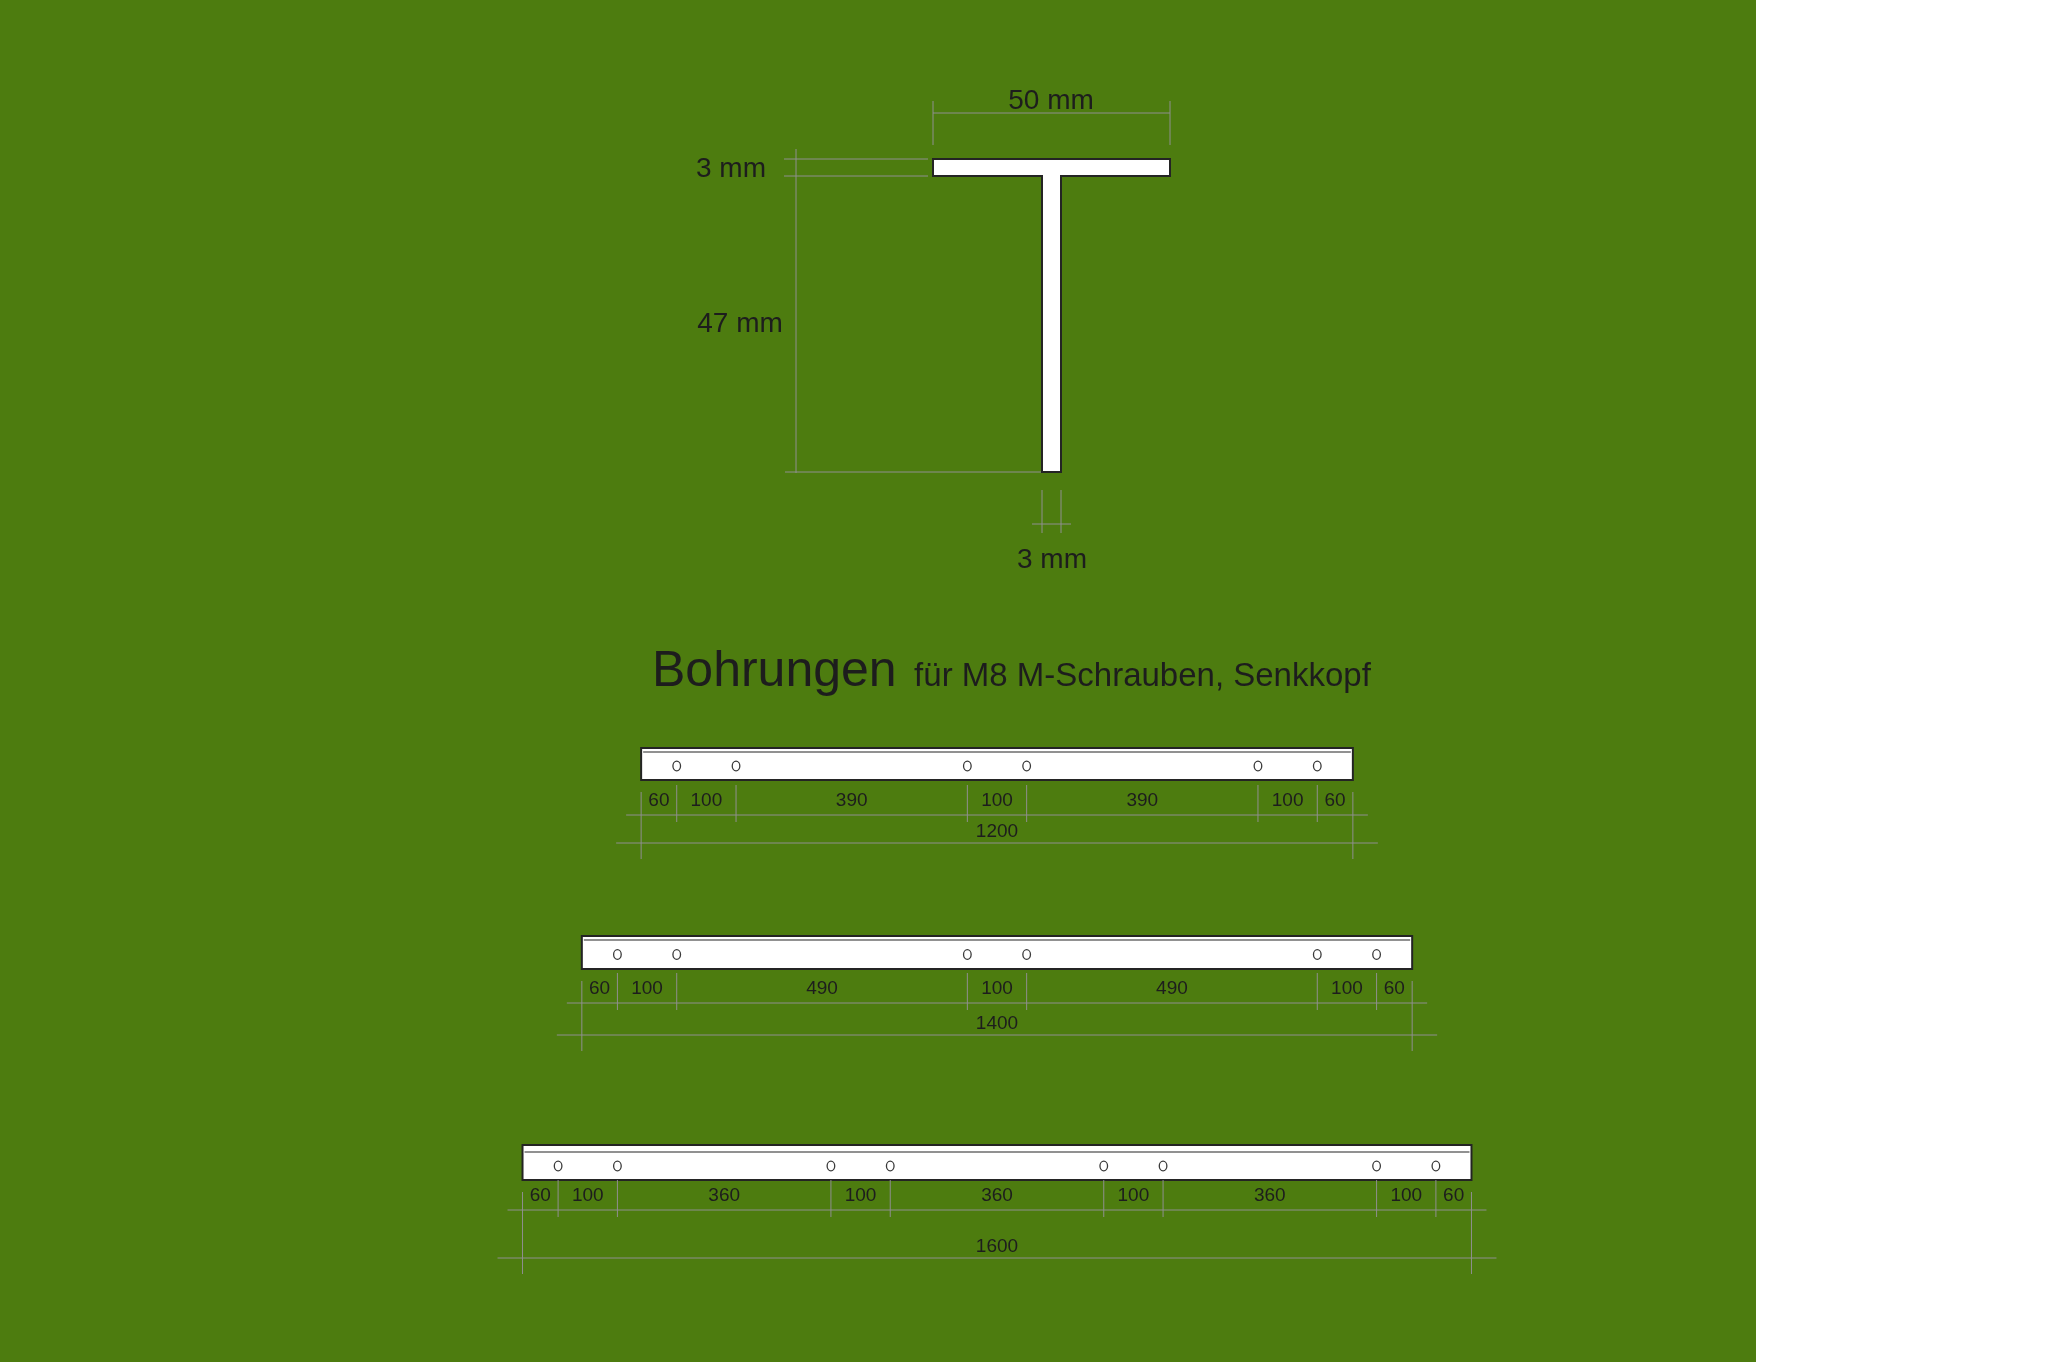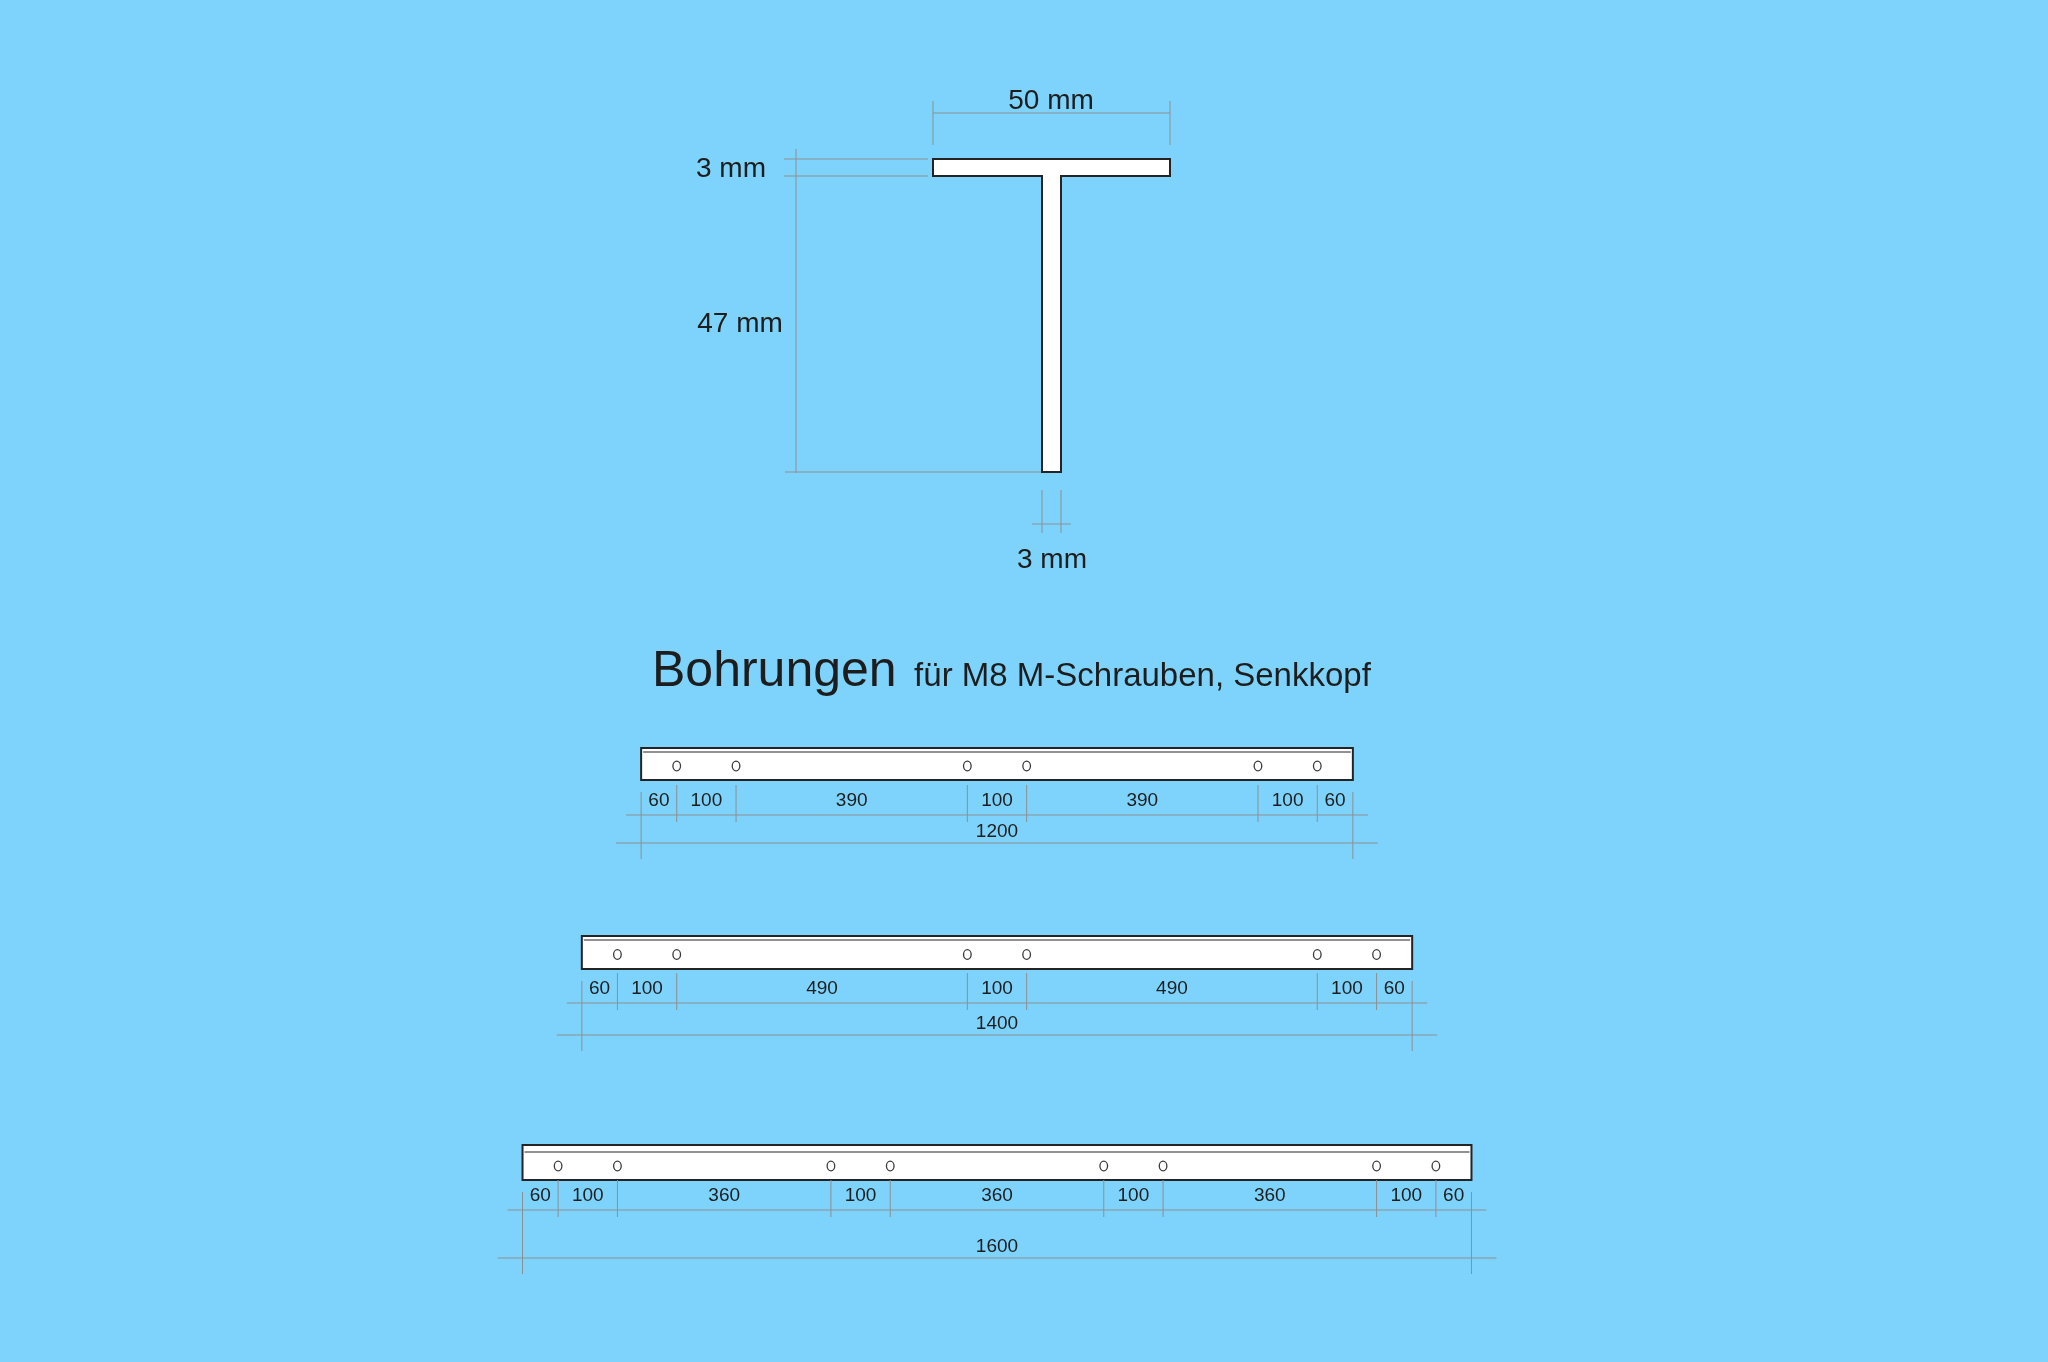--- a/index.html
+++ b/index.html
@@ -2,23 +2,23 @@
 <html><head>
 <meta charset="utf-8">
 <style>
   html, body {
     margin: 0;
     padding: 0;
     background: #ffffff;
   }
   .canvas {
     position: relative;
-    width: 2048px;
+    width: 1756px;
     height: 1362px;
-    background: #7dd3fc;
+    background: #4d7c0f;
     overflow: hidden;
   }
   svg {
     display: block;
   }
   text {
     font-family: "Liberation Sans", sans-serif;
     fill: #1d1d1d;
   }
   .dim-label { font-size: 19px; }

